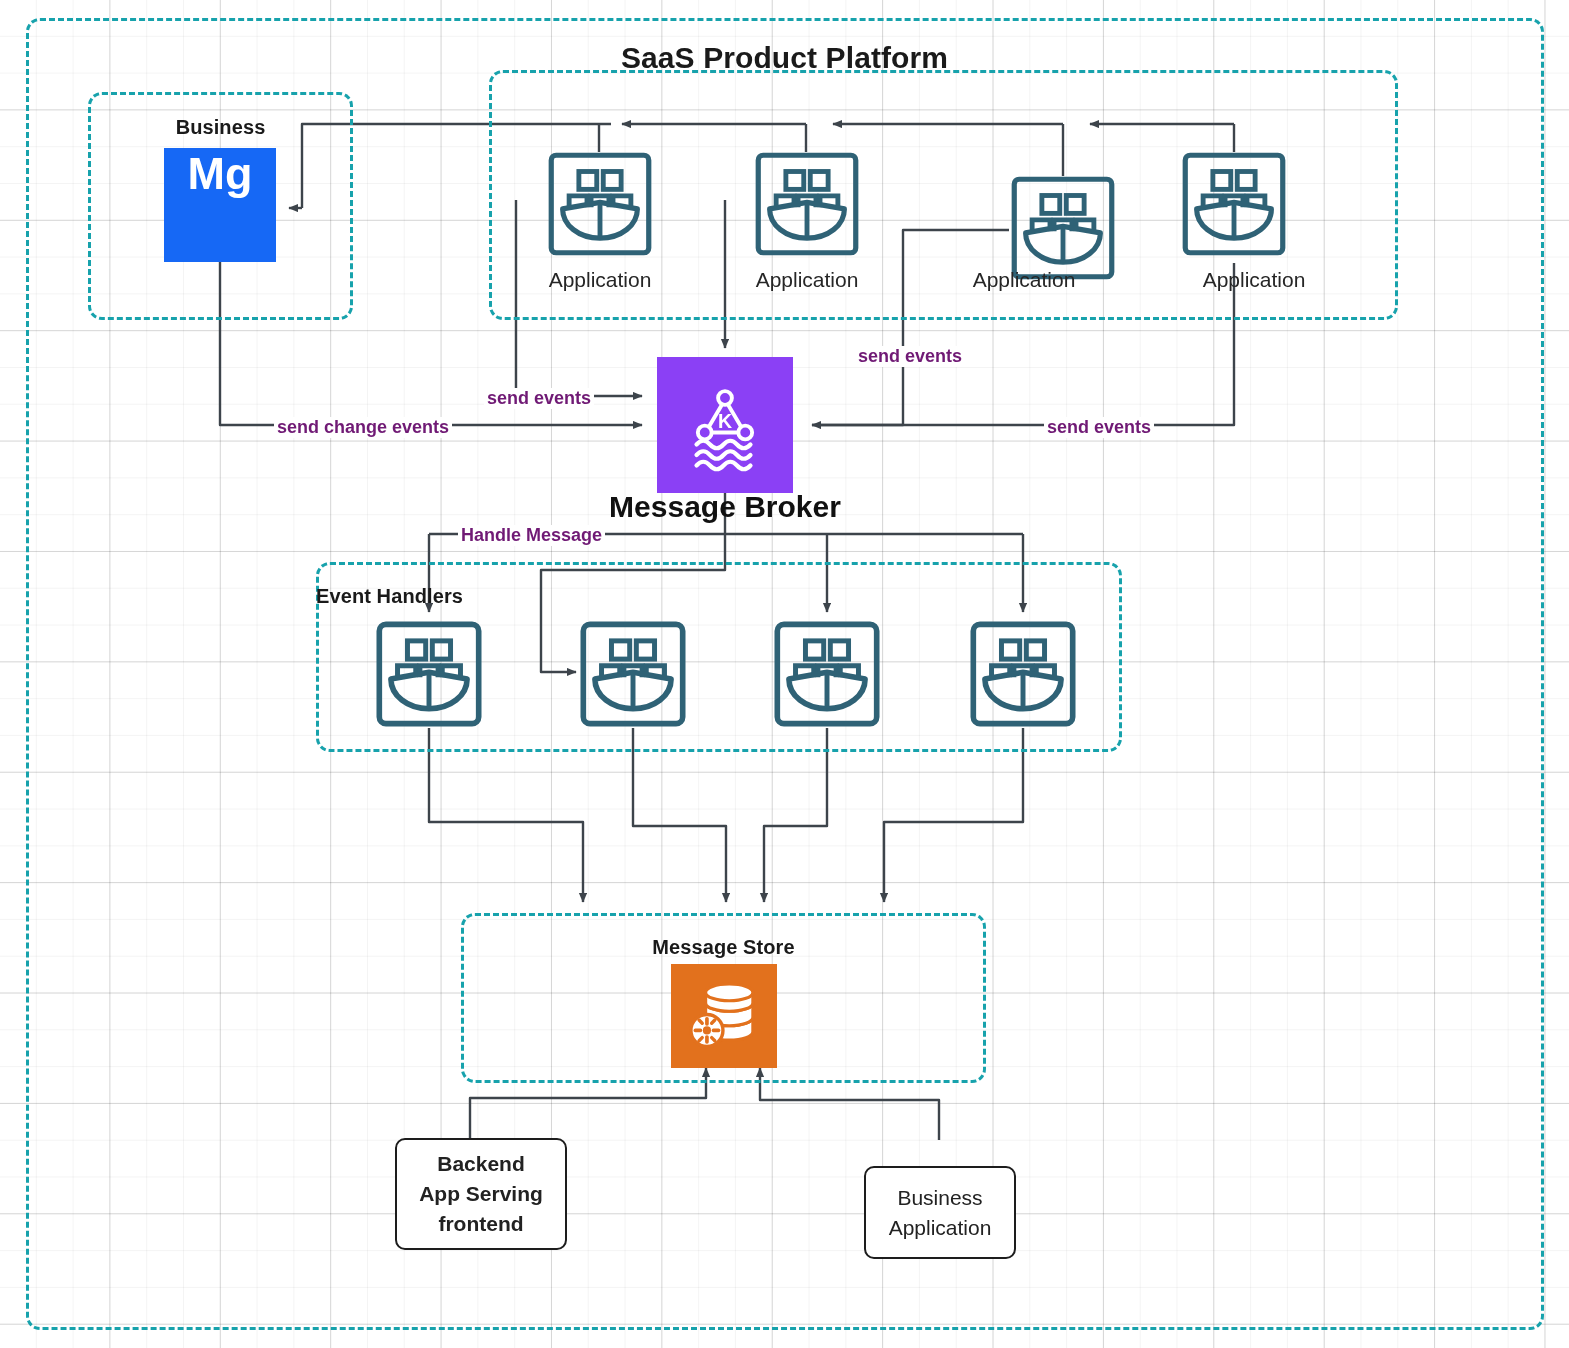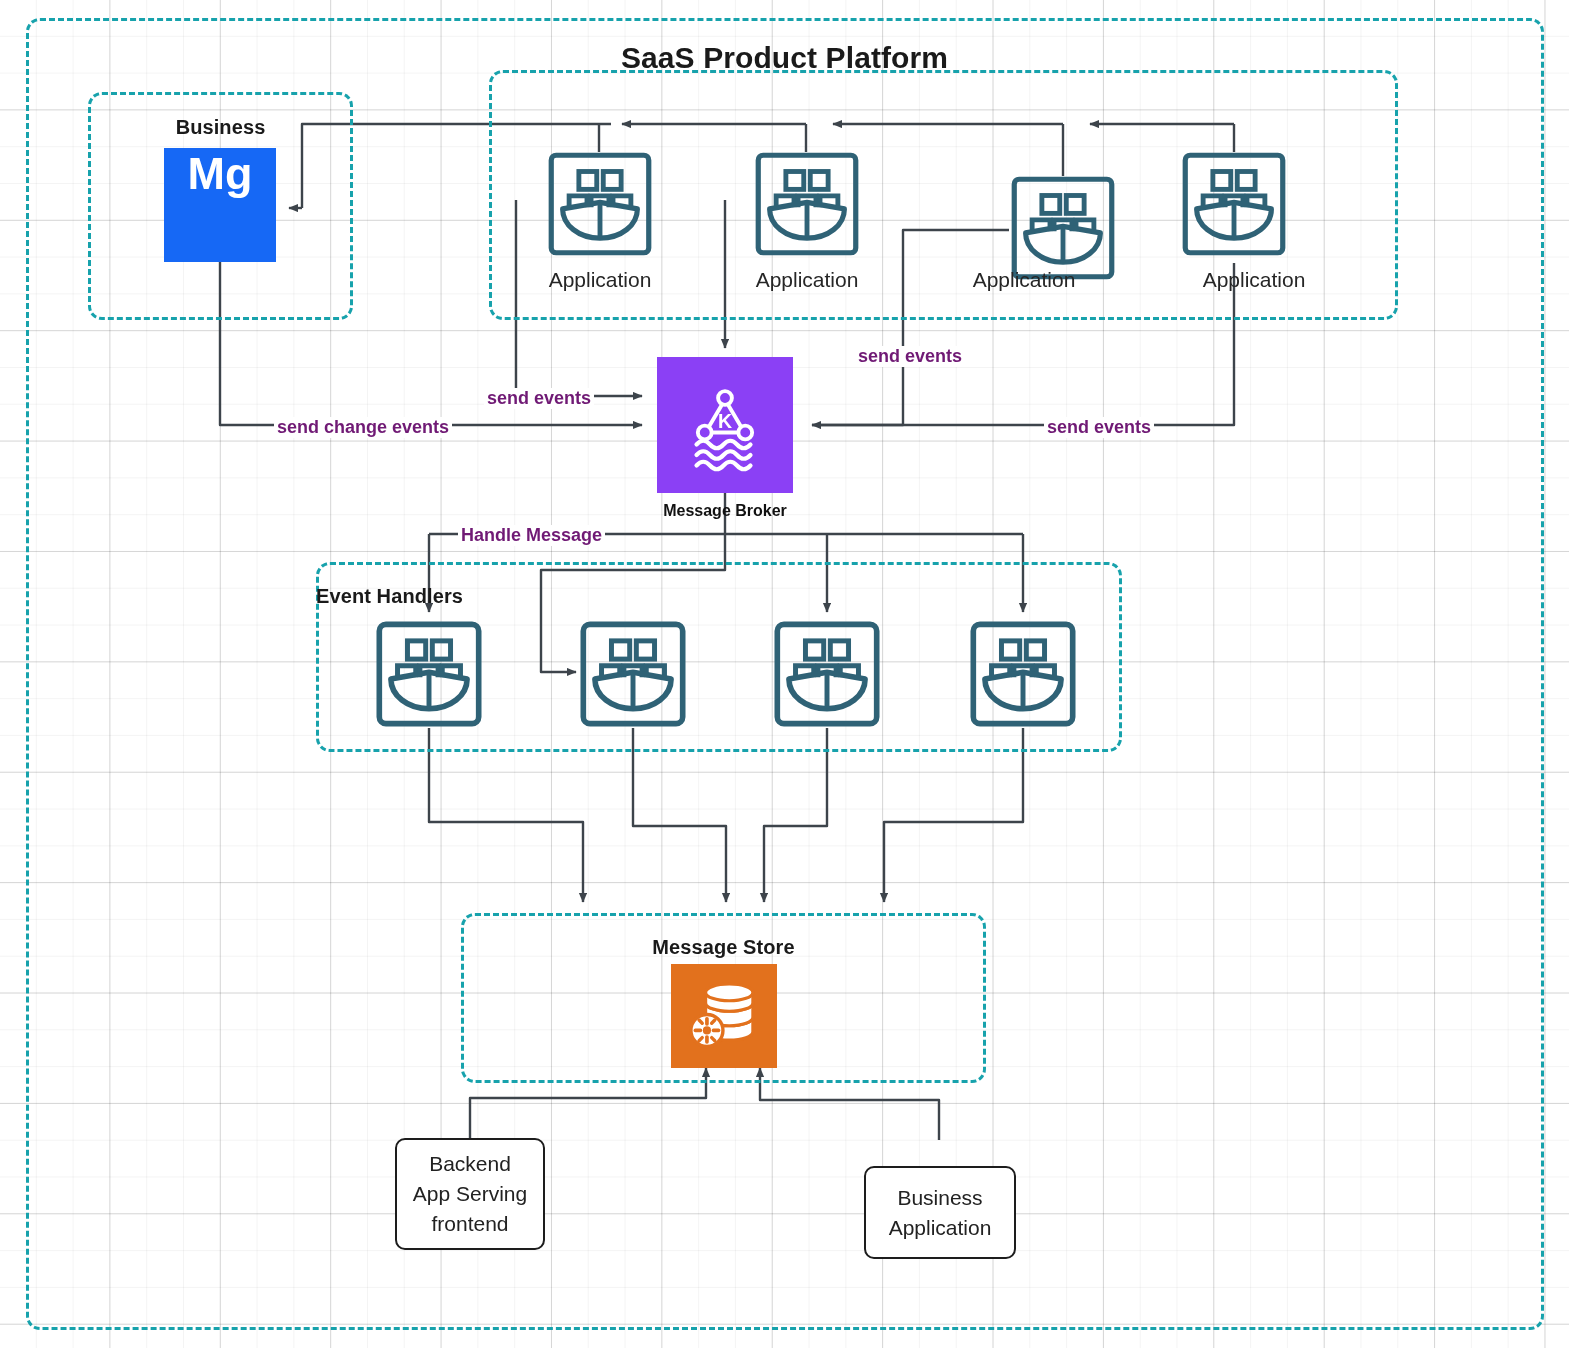--- a/index.html
+++ b/index.html
@@ -240,21 +240,21 @@
         <circle cx="45.5" cy="37" r="4.6" fill="#8B40F5"></circle>
       </g>
       <text x="32" y="34" text-anchor="middle" fill="#ffffff" font-family="Liberation Sans, sans-serif" font-size="13" font-weight="bold">K</text>
       <g fill="none" stroke="#ffffff" stroke-width="2.8" stroke-linecap="round">
         <path d="M13,45 q4.5,-5 9,0 t9,0 t9,0 t9,0"></path>
         <path d="M13,52 q4.5,-5 9,0 t9,0 t9,0 t9,0"></path>
         <path d="M13,59 q4.5,-5 9,0 t9,0 t9,0 t9,0"></path>
       </g>
     </svg>
   </div>
-  <div class="nodelabel" style="left:575px;top:502px;width:300px;font-size:16px;">Message Broker</div>
+  <div class="nodelabel" style="left:575px;top:490px;width:300px;font-size:30px;">Message Broker</div>
 
   <div class="node" style="left:376px;top:620px;">
     <svg class="sqicon" width="106" height="108" viewBox="0 0 64 64">
       <rect x="2" y="2" width="60" height="60" rx="4" fill="none" stroke="#2F6276" stroke-width="3.4"></rect>
       <rect x="19" y="12" width="11" height="11" fill="none" stroke="#2F6276" stroke-width="3"></rect>
       <rect x="34" y="12" width="11" height="11" fill="none" stroke="#2F6276" stroke-width="3"></rect>
       <path d="M13,34 L13,27 L24,27 L24,34" fill="none" stroke="#2F6276" stroke-width="3"></path>
       <path d="M26.5,34 L26.5,27 L37.5,27 L37.5,34" fill="none" stroke="#2F6276" stroke-width="3"></path>
       <path d="M40,34 L40,27 L51,27 L51,34" fill="none" stroke="#2F6276" stroke-width="3"></path>
       <path d="M9,35 L32,31 L55,35 C55,45 45,53 32,53 C19,53 9,45 9,35 Z" fill="none" stroke="#2F6276" stroke-width="3.4" stroke-linejoin="round"></path>
@@ -317,21 +317,21 @@
         <rect x="8.8" y="41.6" width="6.6" height="2.8" rx="1.3"></rect>
         <rect x="22.6" y="41.6" width="6.6" height="2.8" rx="1.3"></rect>
         <rect x="11.2" y="35.0" width="6.0" height="2.6" rx="1.3" transform="rotate(45 14.2 36.3)"></rect>
         <rect x="20.8" y="48.4" width="6.0" height="2.6" rx="1.3" transform="rotate(45 23.8 49.7)"></rect>
         <rect x="20.8" y="35.0" width="6.0" height="2.6" rx="1.3" transform="rotate(-45 23.8 36.3)"></rect>
         <rect x="11.2" y="48.4" width="6.0" height="2.6" rx="1.3" transform="rotate(-45 14.2 49.7)"></rect>
       </g>
     </svg>
   </div>
 
-  <div class="rbox" style="left:395px;top:1138px;width:150px;height:112px;">
+  <div class="rbox" style="left:395px;top:1138px;width:172px;height:112px;font-weight:bold;">
     <span>
       <span>Backend</span><br>
       <span>App Serving</span><br>
       <span>frontend</span>
     </span>
   </div>
 
   <div class="rbox" style="left:864px;top:1140px;width:152px;height:93px;margin-top:26px;">
     <span>
       <span>Business</span><br>

